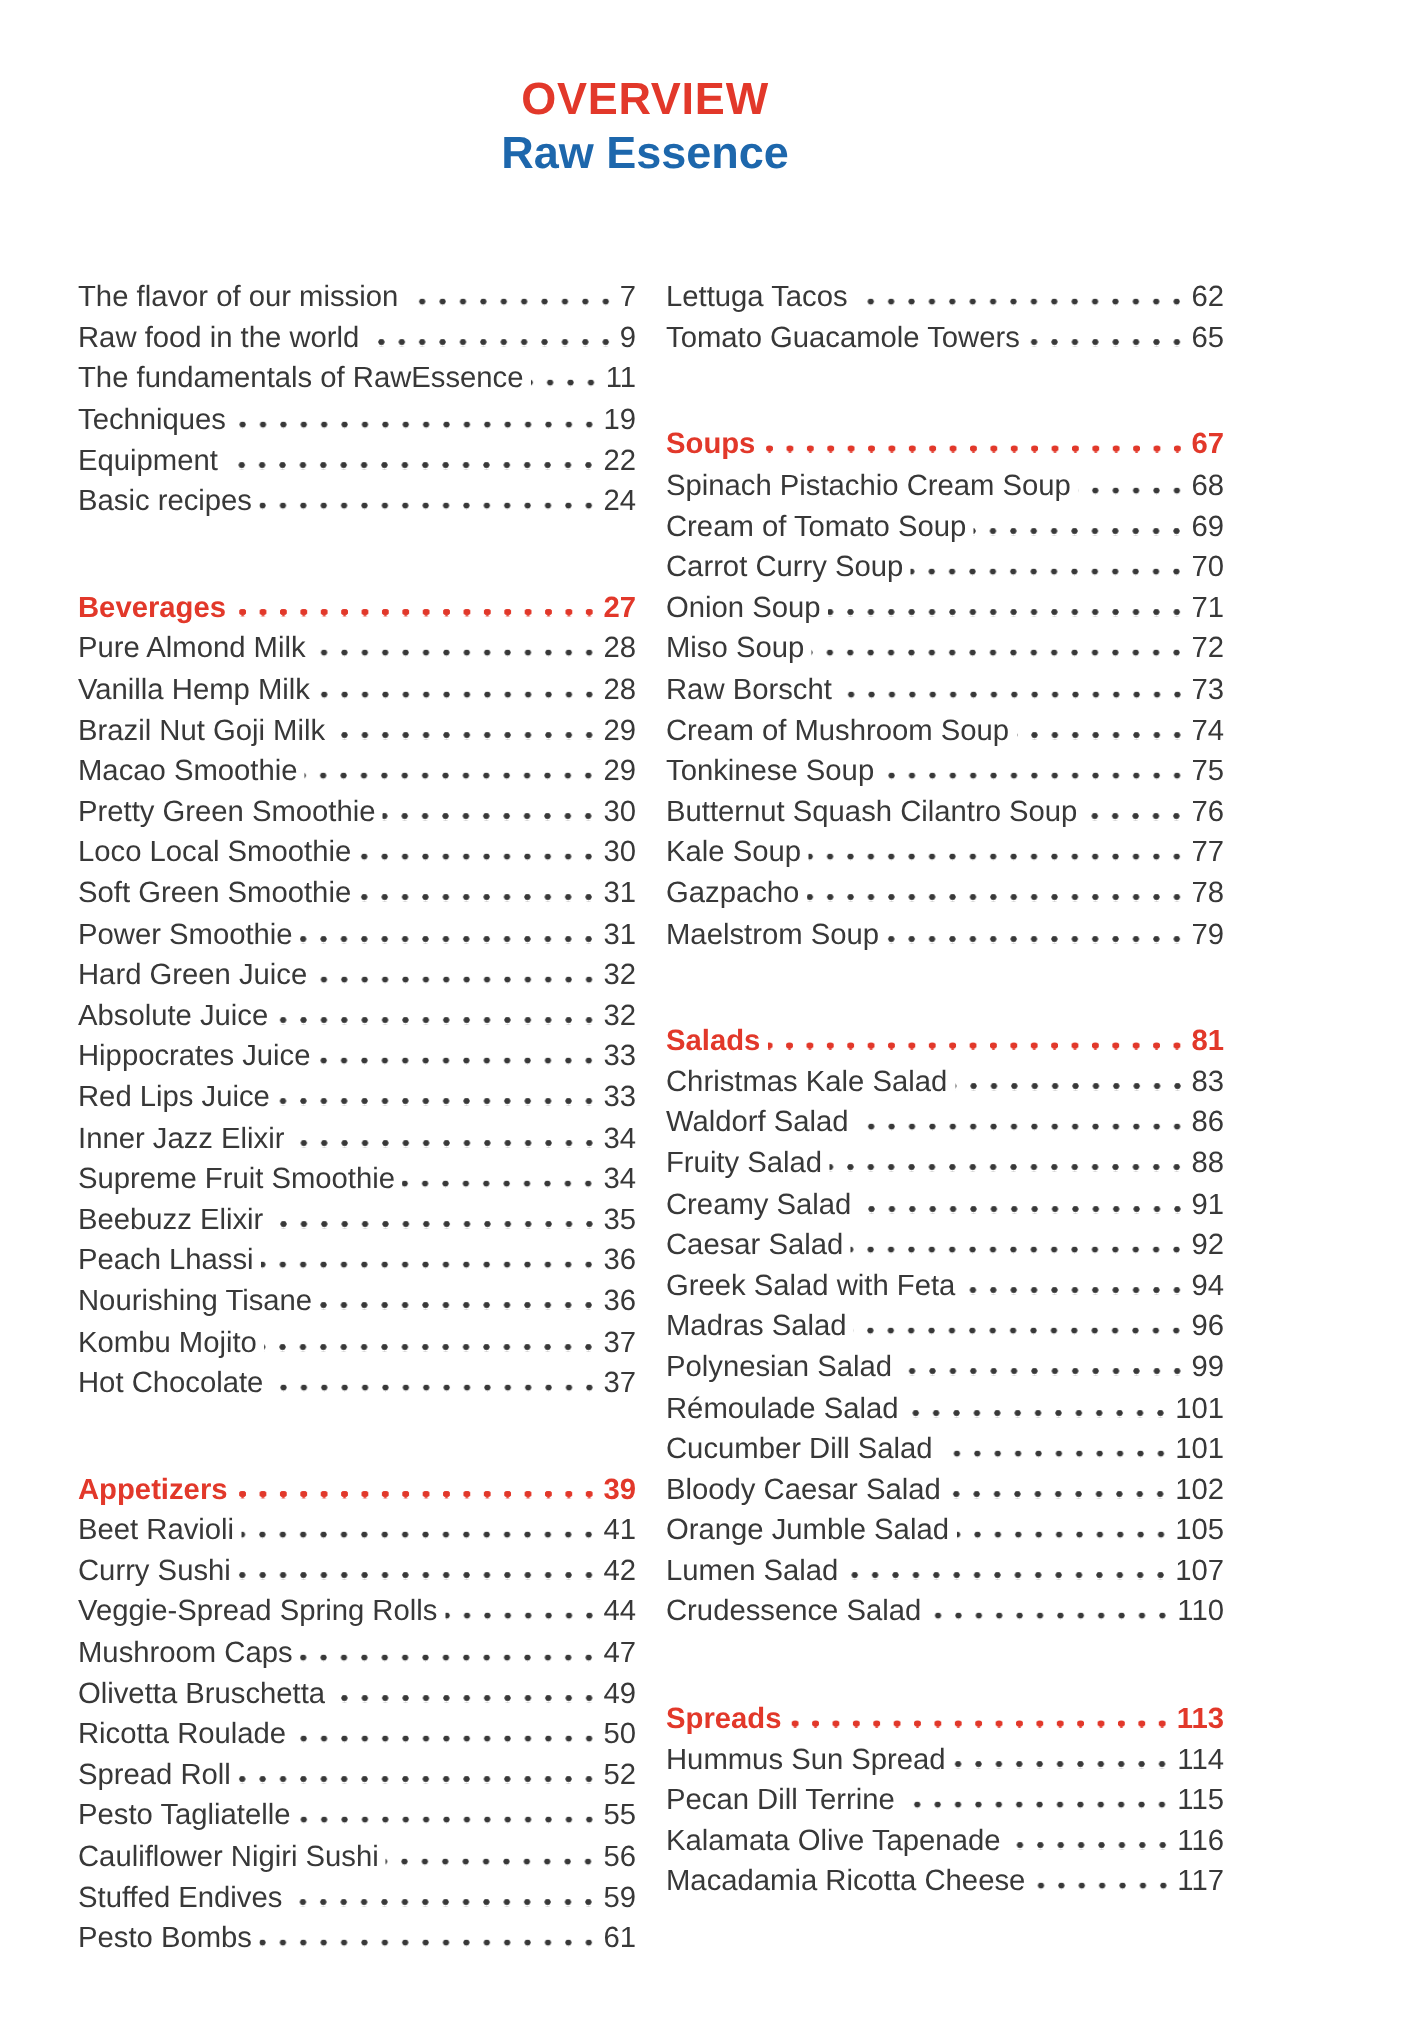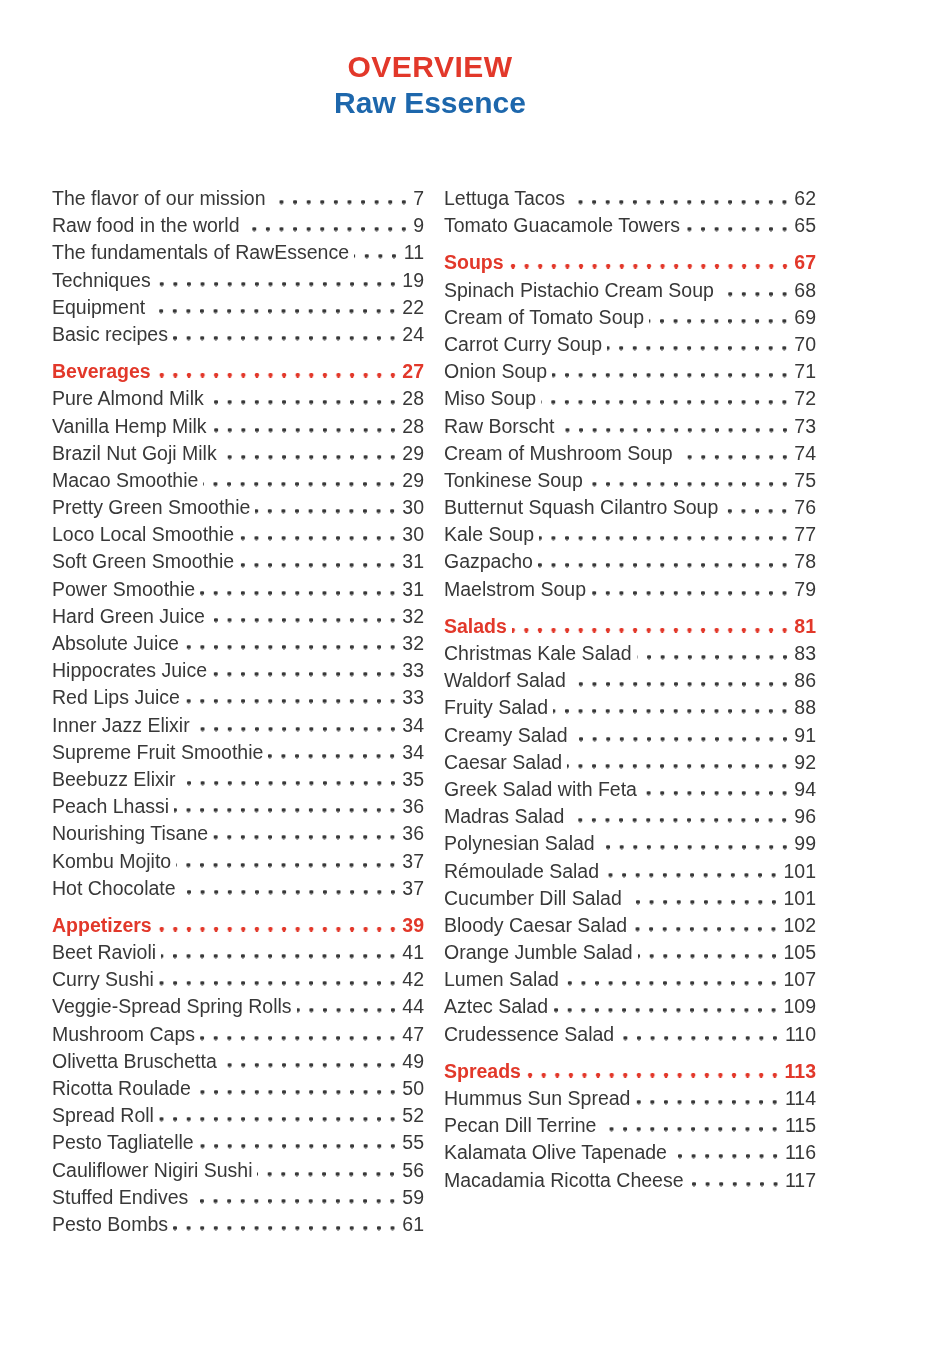--- a/index.html
+++ b/index.html
@@ -46,21 +46,21 @@
     display: flex;
     gap: 20px;
     padding: 0 44px 0 52px;
     margin-top: 66px;
   }
   .column {
     flex: 1 1 0;
     min-width: 0;
   }
   .block + .block {
-    margin-top: 10px;
+    margin-top: 44px;
   }
   .row {
     display: flex;
     align-items: baseline;
     font-size: 19.5px;
     line-height: 27.2px;
     height: 27.2px;
     color: var(--text-color);
     white-space: nowrap;
   }
@@ -440,25 +440,20 @@
     <span class="label">Orange Jumble Salad</span>
     <span class="dots"></span>
     <span class="page-num">105</span>
   </div>
           <div class="row">
     <span class="label">Lumen Salad</span>
     <span class="dots"></span>
     <span class="page-num">107</span>
   </div>
           <div class="row">
-    <span class="label">Aztec Salad</span>
-    <span class="dots"></span>
-    <span class="page-num">109</span>
-  </div>
-          <div class="row">
     <span class="label">Crudessence Salad</span>
     <span class="dots"></span>
     <span class="page-num">110</span>
   </div>
         </div>
         <div class="block">
           <div class="row header">
     <span class="label">Spreads</span>
     <span class="dots"></span>
     <span class="page-num">113</span>

